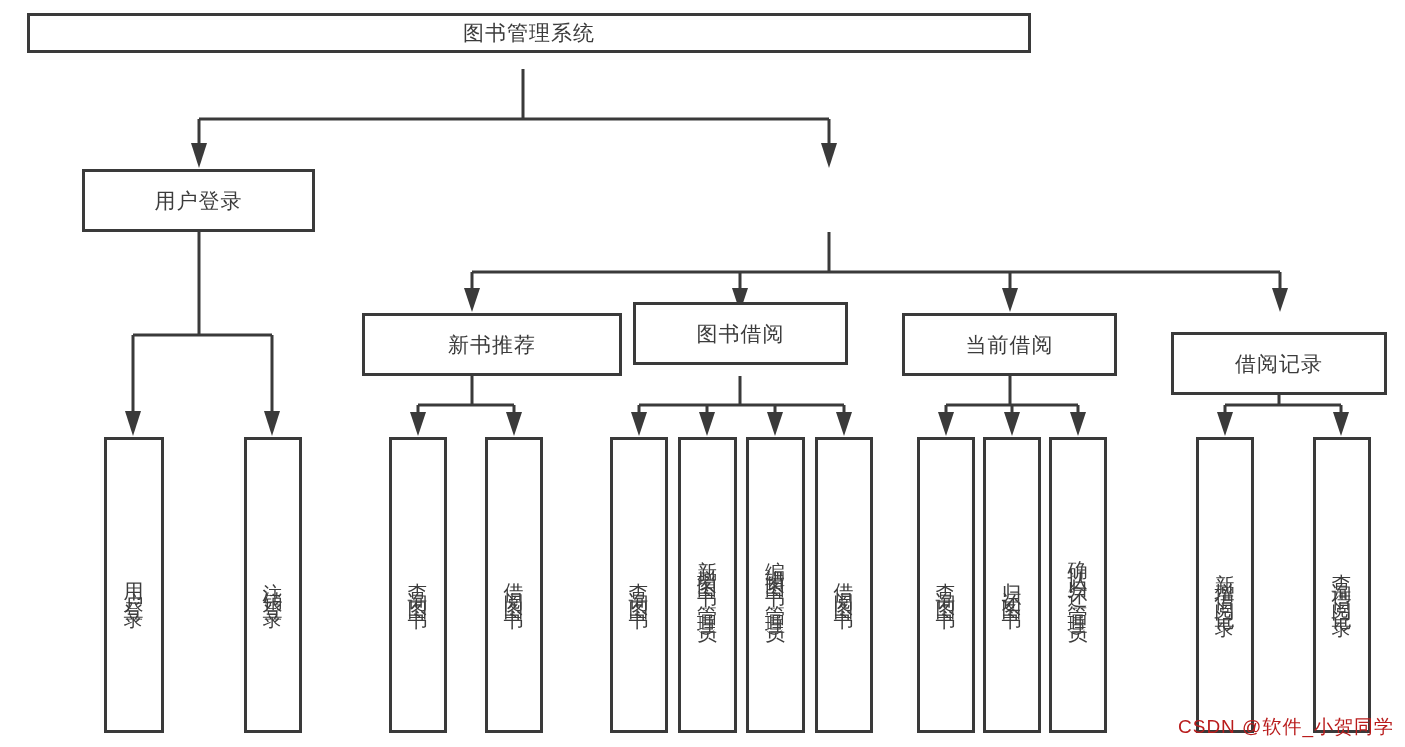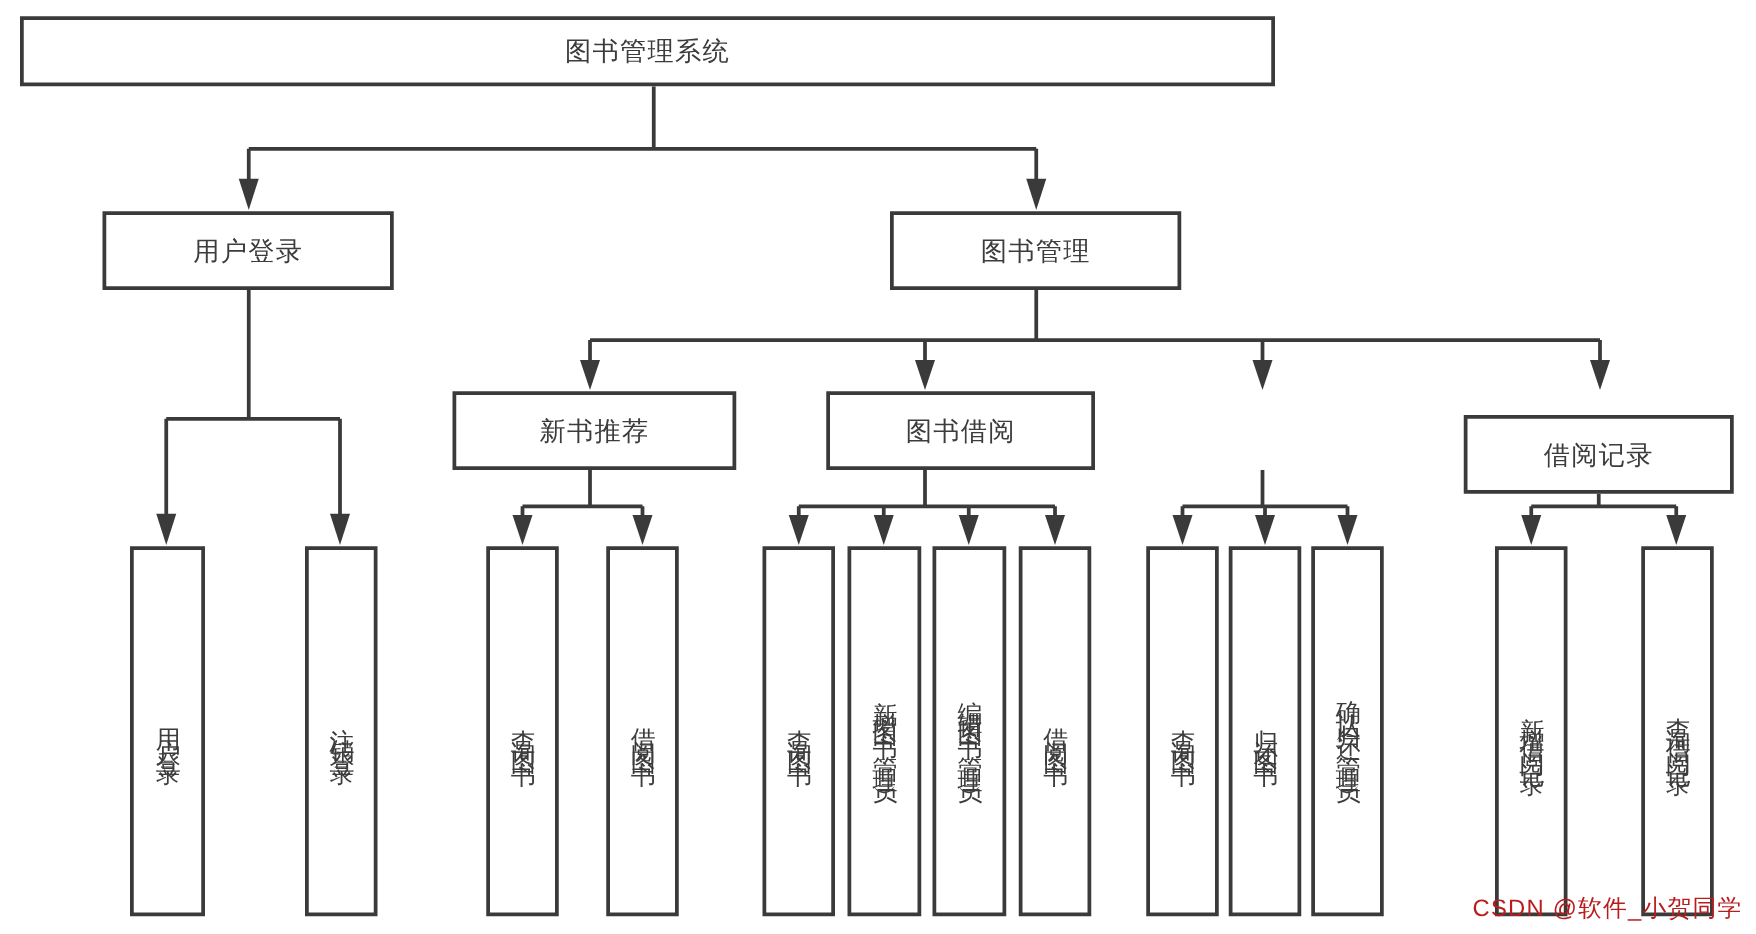--- a/index.html
+++ b/index.html
@@ -77,36 +77,36 @@
       <polygon points="767,412 783,412 775,436"></polygon>
       <polygon points="836,412 852,412 844,436"></polygon>
       <polygon points="938,412 954,412 946,436"></polygon>
       <polygon points="1004,412 1020,412 1012,436"></polygon>
       <polygon points="1070,412 1086,412 1078,436"></polygon>
       <polygon points="1217,412 1233,412 1225,436"></polygon>
       <polygon points="1333,412 1349,412 1341,436"></polygon>
     </g>
   </svg>
 
-  <div class="node hnode" style="left:16px; top:13px; width:1004px; height:56px;">
+  <div class="node hnode" style="left:27px; top:13px; width:1004px; height:40px;">
     <span>图书管理系统</span>
   </div>
 
   <div class="node hnode" style="left:82px; top:169px; width:233px; height:63px;">
     <span>用户登录</span>
   </div>
-  <div class="node hnode" style="left:712px; top:169px; width:233px; height:63px;">
-    <span>图书管理</span>
-  </div>
 
-  <div class="node hnode" style="left:362px; top:313px; width:227px; height:63px;">
+  <div class="node hnode" style="left:362px; top:313px; width:260px; height:63px;">
     <span>新书推荐</span>
   </div>
-  <div class="node hnode" style="left:633px; top:313px; width:215px; height:63px;margin-left:28px;">
+  <div class="node hnode" style="left:633px; top:302px; width:215px; height:63px;">
     <span>图书借阅</span>
+  </div>
+  <div class="node hnode" style="left:902px; top:313px; width:215px; height:63px;">
+    <span>当前借阅</span>
   </div>
   <div class="node hnode" style="left:1171px; top:332px; width:216px; height:63px;">
     <span>借阅记录</span>
   </div>
 
   <div class="node leaf" style="left:104px; top:437px; width:60px; height:296px;">
     <span class="vtext">用户登录</span>
   </div>
   <div class="node leaf" style="left:244px; top:437px; width:58px; height:296px;">
     <span class="vtext">注销登录</span>

